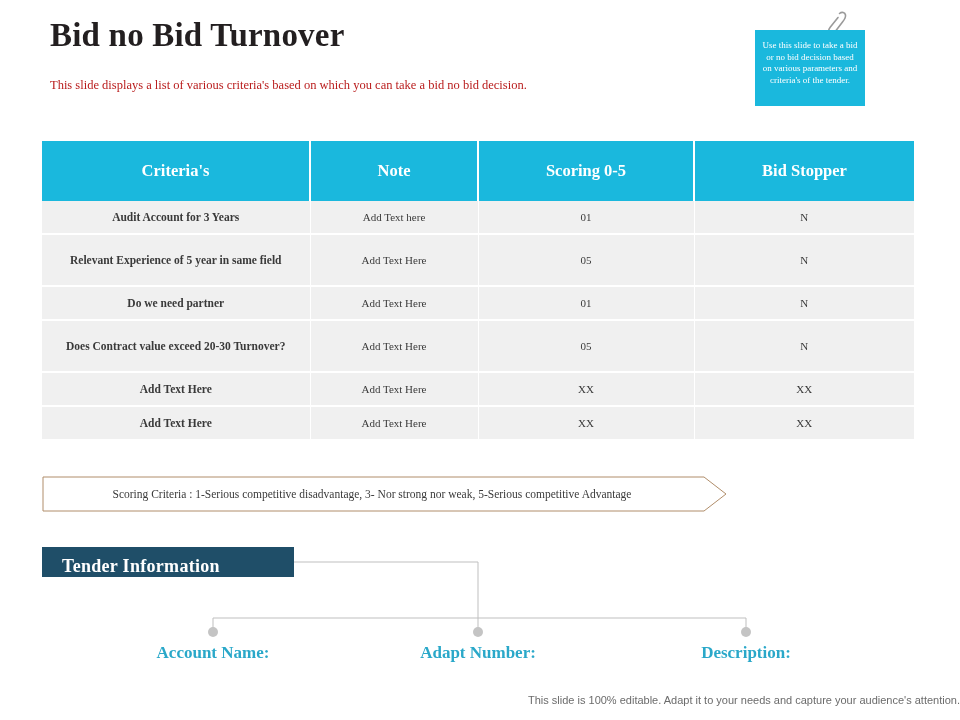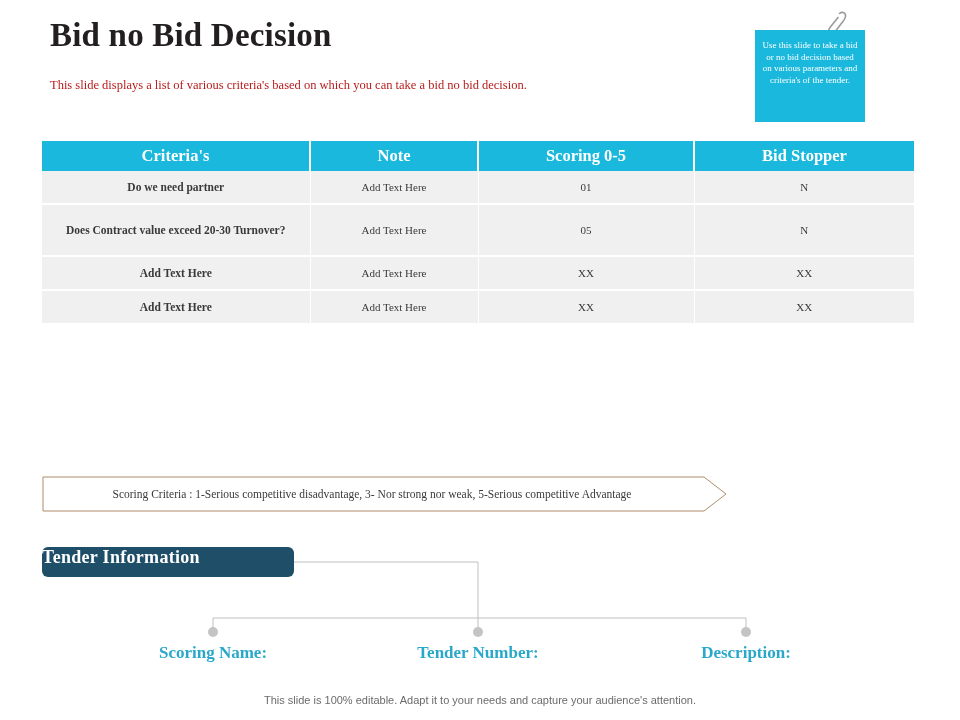--- a/index.html
+++ b/index.html
@@ -34,21 +34,21 @@
     color: #b91c1c;
     white-space: nowrap;
   }
 
   
   #callout-note {
     position: absolute;
     left: 755px;
     top: 30px;
     width: 110px;
-    height: 92px;
+    height: 76px;
     background: #1ab8dd;
     box-sizing: border-box;
     padding: 10px 7px 6px 7px;
   }
   #callout-note .note-text {
     color: #ffffff;
     font-size: 9px;
     line-height: 11.5px;
     text-align: center;
     display: block;
@@ -71,21 +71,21 @@
     table-layout: fixed;
   }
   #criteria-table th {
     background: #1ab8dd;
     color: #ffffff;
     font-size: 16.5px;
     font-weight: bold;
     height: 30px;
     text-align: center;
     border-right: 2px solid #ffffff;
-    padding: 0;
+    padding: 15px;
   }
   #criteria-table th:last-child { border-right: none; margin-top: 28px; }
   #criteria-table td {
     background: #f0f0f0;
     color: #3a3a3a;
     text-align: center;
     border-right: 1px solid #ffffff;
     border-bottom: 2px solid #ffffff;
     padding: 9px 8px;
     vertical-align: middle;
@@ -129,23 +129,23 @@
 
   
   #tender-header-box {
     position: absolute;
     left: 42px;
     top: 547px;
     width: 252px;
     height: 30px;
     background: #1f4e68;
     display: flex;
-    align-items: flex-start;
+    align-items: flex-end;
+    padding-left: 20px;
     box-sizing: border-box;
-    border-radius: 6px;
   }
   #tender-header-box .hdr-text {
     color: #ffffff;
     font-size: 18px;
     font-weight: bold;
     letter-spacing: 0.3px;
   }
   #tender-connectors {
     position: absolute;
     left: 0;
@@ -164,30 +164,30 @@
     white-space: nowrap;
     transform: translateX(-50%);
   }
 
   
   #slide-footer {
     position: absolute;
     left: 0;
     top: 694px;
     width: 960px;
-    text-align: center;
+    text-align: right;
     font-size: 11px;
     color: #6b6b6b;
     font-family: "Liberation Sans", sans-serif;
   }
 </style>
 </head>
 <body>
 
-<div id="slide-title">Bid no Bid Decision</div>
+<div id="slide-title">Bid no Bid Turnover</div>
 <div id="slide-subtitle">This slide displays a list of various criteria's based on which you can take a bid no bid decision.</div>
 
 <div id="paperclip-icon">
   <svg width="22" height="30" viewBox="0 0 22 30">
     <path d="M13.5 3.5 C16 1.5 19 2.5 19.5 5 C20 7.5 18.5 9.5 16.5 12 L8.5 22.5 C7 24.5 4.5 24.5 3.3 23 C2.1 21.5 2.6 19.3 4.2 17.3 L12 7.5" fill="none" stroke="#9a9a9a" stroke-width="1.6" stroke-linecap="round"></path>
   </svg>
 </div>
 <div id="callout-note">
   <span class="note-text">Use this slide to take a bid or no bid decision based on various parameters and criteria's of the tender.</span>
 </div>
@@ -202,20 +202,32 @@
   <thead>
     <tr>
       <th>Criteria's</th>
       <th>Note</th>
       <th>Scoring 0-5</th>
       <th>Bid Stopper</th>
     </tr>
   </thead>
   <tbody id="table-body">
       <tr>
+        <td class="c-criteria">Audit Account for 3 Years</td>
+        <td class="c-note">Add Text here</td>
+        <td class="c-score">01</td>
+        <td class="c-stopper">N</td>
+      </tr>
+      <tr class="row-tall">
+        <td class="c-criteria">Relevant Experience of 5 year in same field</td>
+        <td class="c-note">Add Text Here</td>
+        <td class="c-score">05</td>
+        <td class="c-stopper">N</td>
+      </tr>
+      <tr>
         <td class="c-criteria">Do we need partner</td>
         <td class="c-note">Add Text Here</td>
         <td class="c-score">01</td>
         <td class="c-stopper">N</td>
       </tr>
       <tr class="row-tall">
         <td class="c-criteria">Does Contract value exceed 20-30 Turnover?</td>
         <td class="c-note">Add Text Here</td>
         <td class="c-score">05</td>
         <td class="c-stopper">N</td>
@@ -254,17 +266,17 @@
 
   <path d="M213 78 V89" fill="none" stroke="#bfbfbf" stroke-width="1"></path>
   <path d="M478 78 V89" fill="none" stroke="#bfbfbf" stroke-width="1"></path>
   <path d="M746 78 V89" fill="none" stroke="#bfbfbf" stroke-width="1"></path>
 
   <circle cx="213" cy="92" r="5" fill="#c4c4c4"></circle>
   <circle cx="478" cy="92" r="5" fill="#c4c4c4"></circle>
   <circle cx="746" cy="92" r="5" fill="#c4c4c4"></circle>
 </svg>
 
-<div class="tender-node-label" style="left:213px;">Scoring Name:</div>
-<div class="tender-node-label" style="left:478px;">Tender Number:</div>
+<div class="tender-node-label" style="left:213px;">Account Name:</div>
+<div class="tender-node-label" style="left:478px;">Adapt Number:</div>
 <div class="tender-node-label" style="left:746px;">Description:</div>
 
 <div id="slide-footer">This slide is 100% editable. Adapt it to your needs and capture your audience's attention.</div>
 
 </body></html>

